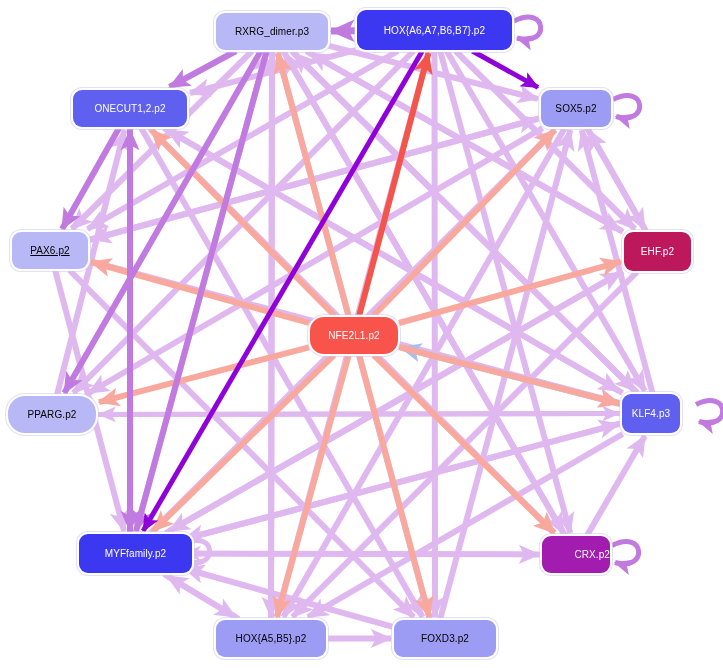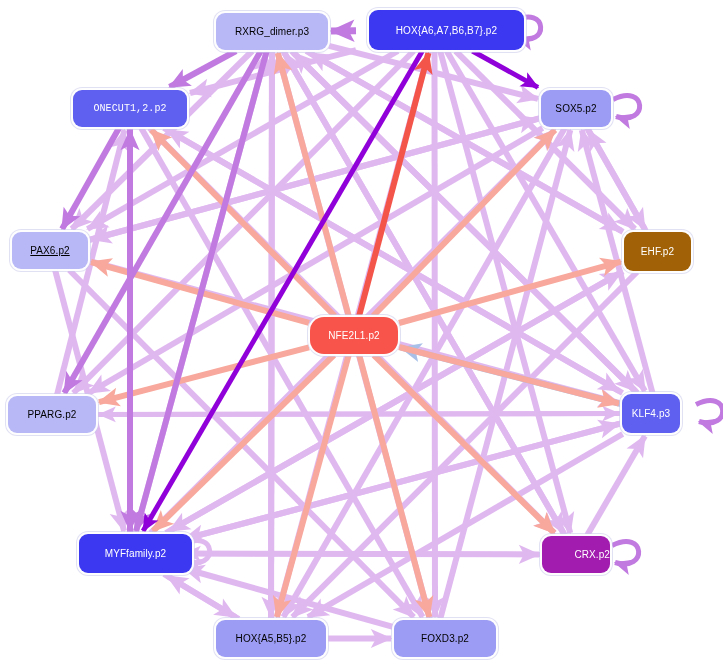--- a/index.html
+++ b/index.html
@@ -120,39 +120,39 @@
       <path d="M 514 21 C 548 4, 550 48, 517 38" fill="none" stroke="#c07ae0" stroke-width="5" marker-end="url(#arw-edge_violet)"></path>
       <path d="M 613 99.5 C 647 82.5, 649 126.5, 616 116.5" fill="none" stroke="#c07ae0" stroke-width="5" marker-end="url(#arw-edge_violet)"></path>
       <path d="M 696 404.5 C 730 387.5, 732 431.5, 699 421.5" fill="none" stroke="#c07ae0" stroke-width="5" marker-end="url(#arw-edge_violet)"></path>
       <path d="M 612 545.5 C 646 528.5, 648 572.5, 615 562.5" fill="none" stroke="#c07ae0" stroke-width="5" marker-end="url(#arw-edge_violet)"></path>
       <path d="M 183 544.5 C 217 527.5, 219 571.5, 186 561.5" fill="none" stroke="#e0b8f0" stroke-width="5" marker-end="url(#arw-edge_violet_pale)"></path>
     </svg>
   <div id="node-layer">
       <div class="node" style="left: 216px; top: 13px; width: 112px; height: 37px; background: rgb(184, 184, 247); color: rgb(0, 0, 0);">
         <span>RXRG_dimer.p3</span>
       </div>
-      <div class="node" style="left: 357px; top: 10px; width: 155px; height: 40px; background: rgb(60, 55, 240); color: rgb(255, 255, 255); margin-left: 12px;">
+      <div class="node" style="left: 357px; top: 10px; width: 155px; height: 40px; background: rgb(60, 55, 240); color: rgb(255, 255, 255);">
         <span>HOX{A6,A7,B6,B7}.p2</span>
       </div>
-      <div class="node" style="left: 73px; top: 90px; width: 114px; height: 37px; background: rgb(95, 95, 240); color: rgb(255, 255, 255); font-family: Liberation Mono, monospace;">
+      <div class="node" style="left: 73px; top: 90px; width: 114px; height: 37px; background: rgb(95, 95, 240); color: rgb(255, 255, 255);">
         <span>ONECUT1,2.p2</span>
       </div>
       <div class="node" style="left: 541px; top: 90px; width: 70px; height: 37px; background: rgb(156, 156, 244); color: rgb(0, 0, 0); justify-content: center;">
         <span>SOX5.p2</span>
       </div>
       <div class="node" style="left: 12px; top: 232px; width: 76px; height: 37px; background: rgb(184, 184, 247); color: rgb(0, 0, 0); text-decoration: underline;">
         <span>PAX6.p2</span>
       </div>
-      <div class="node" style="left: 624px; top: 232px; width: 67px; height: 39px; background: #a16207; color: rgb(255, 255, 255); justify-content: center;">
+      <div class="node" style="left: 624px; top: 232px; width: 67px; height: 39px; background: #be185d; color: rgb(255, 255, 255); justify-content: center;">
         <span>EHF.p2</span>
       </div>
       <div class="node" style="left: 310px; top: 317px; width: 88px; height: 37px; background: rgb(248, 84, 76); color: rgb(255, 255, 255); border-radius: 14px;">
         <span>NFE2L1.p2</span>
       </div>
-      <div class="node" style="left: 8px; top: 396px; width: 88px; height: 37px; background: rgb(184, 184, 247); color: rgb(0, 0, 0);">
+      <div class="node" style="left: 8px; top: 396px; width: 88px; height: 37px; background: rgb(184, 184, 247); color: rgb(0, 0, 0); border-radius: 17px;">
         <span>PPARG.p2</span>
       </div>
       <div class="node" style="left: 622px; top: 394px; width: 58px; height: 39px; background: rgb(95, 95, 240); color: rgb(255, 255, 255);">
         <span>KLF4.p3</span>
       </div>
       <div class="node" style="left: 79px; top: 534px; width: 113px; height: 39px; background: rgb(60, 55, 240); color: rgb(255, 255, 255);">
         <span>MYFfamily.p2</span>
       </div>
       <div class="node" style="left: 542px; top: 536px; width: 68px; height: 37px; background: #a21caf; color: rgb(255, 255, 255); justify-content: flex-end;">
         <span>CRX.p2</span>

